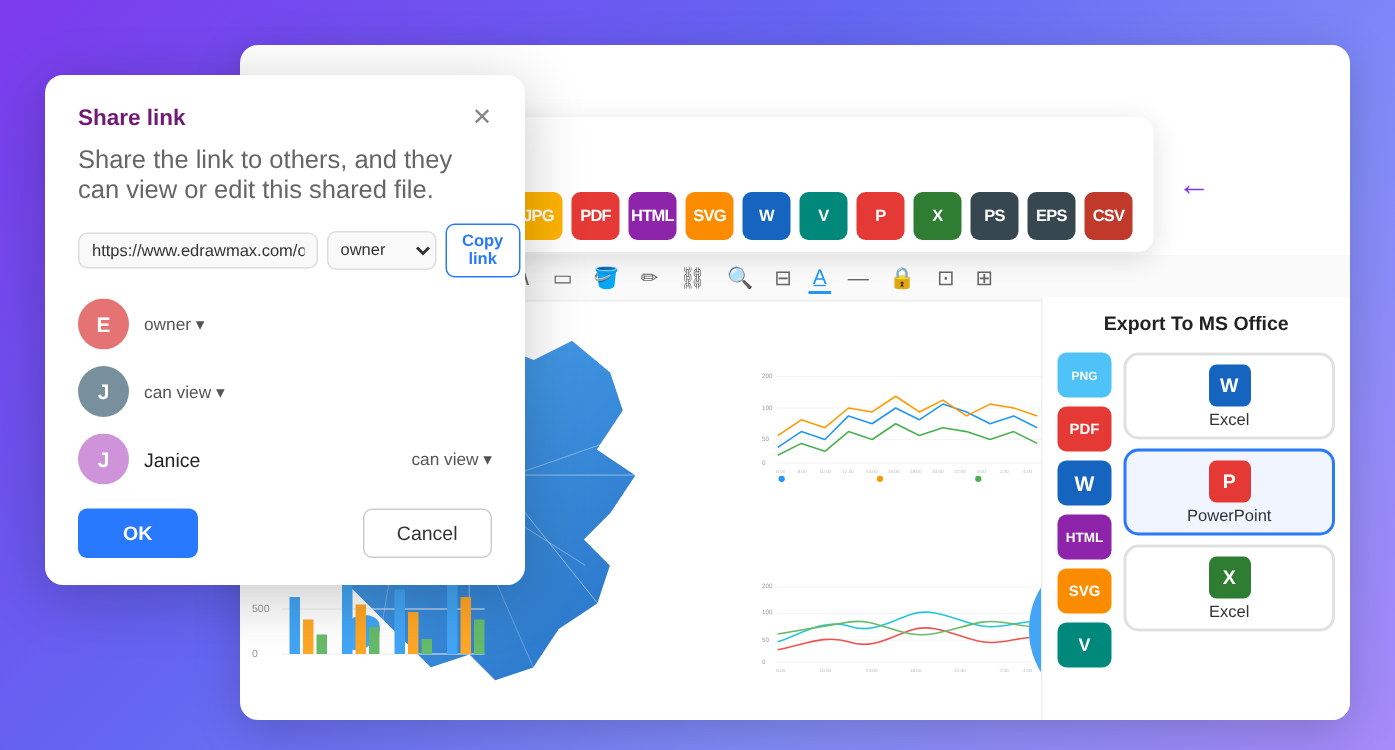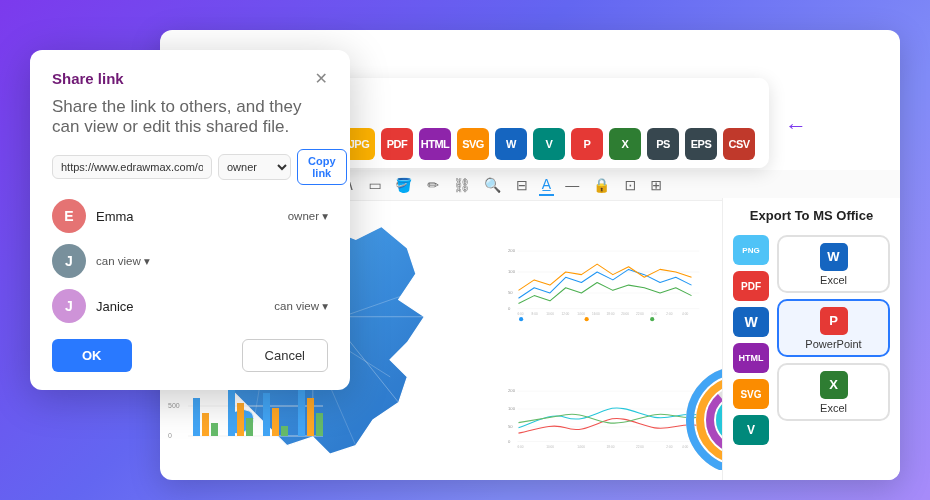--- a/index.html
+++ b/index.html
@@ -148,21 +148,21 @@
       width: 180px;
       height: 120px;
       padding: 8px;
     }
 
     
     .export-panel {
       position: absolute;
       top: 168px;
       right: 0;
-      width: 178px;
+      width: 206px;
       bottom: 0;
       background: #fff;
       border-left: 1px solid #eee;
       padding: 10px;
     }
     .export-panel-title {
       font-size: 13px;
       font-weight: 600;
       color: #222;
       margin-bottom: 12px;
@@ -577,21 +577,20 @@
       <option>can view</option>
       <option>can edit</option>
     </select>
     <button class="copy-btn">Copy link</button>
   </div>
 
   <div class="user-row">
     <div class="avatar">
       <div class="avatar-img" style="background:#e57373;">E</div>
     </div>
-    <span class="user-name">Emma</span>
     <span class="user-perm">owner ▾</span>
   </div>
   <div class="user-row">
     <div class="avatar">
       <div class="avatar-img" style="background:#78909c;">J</div>
     </div>
     <span class="user-perm">can view ▾</span>
   </div>
   <div class="user-row">
     <div class="avatar">

